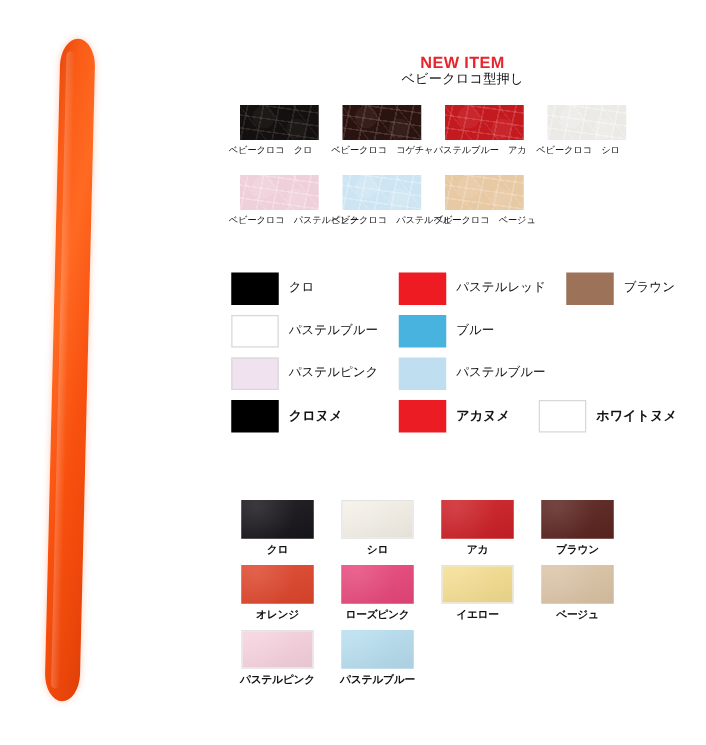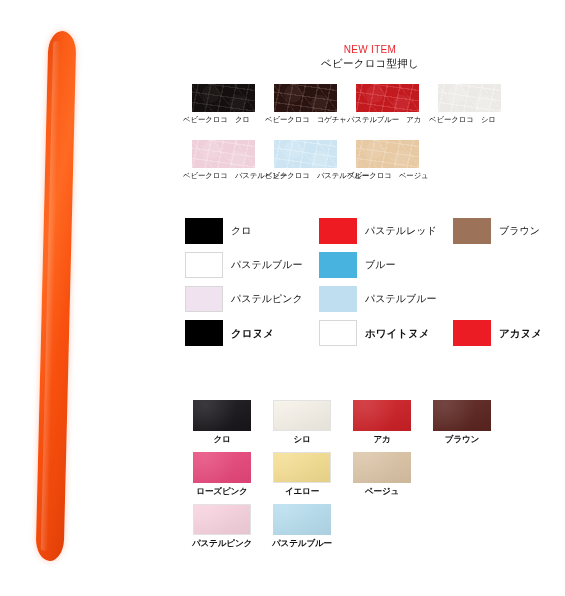--- a/index.html
+++ b/index.html
@@ -61,22 +61,22 @@
   }
 
   
   #promo-header {
     position: absolute;
     left: 0; top: 44px;
     width: 390px;
     text-align: center;
   }
   .promo-new {
-    font-size: 10px;
-    font-weight: normal;
+    font-size: 13px;
+    font-weight: bold;
     color: #e8252c;
     letter-spacing: 0.3px;
     line-height: 12px;
   }
   .promo-sub {
     font-size: 10.5px;
     font-weight: normal;
     color: #111;
     line-height: 14px;
     letter-spacing: 0.2px;
@@ -263,28 +263,28 @@
         <div class="cl-cell">
           <div class="cl-swatch" style="background: rgb(191, 223, 240);"></div>
           <div class="cl-label">パステルブルー</div>
         </div>
       </div>
       <div class="cl-row">
         <div class="cl-cell">
           <div class="cl-swatch" style="background: rgb(0, 0, 0);"></div>
           <div class="cl-label bold">クロヌメ</div>
         </div>
-        <div class="cl-cell">
-          <div class="cl-swatch bordered" style="background: rgb(255, 255, 255);"></div>
-          <div class="cl-label bold">ホワイトヌメ</div>
-        </div>
         <div class="cl-cell narrow">
           <div class="cl-swatch" style="background: rgb(236, 28, 36);"></div>
           <div class="cl-label bold">アカヌメ</div>
         </div>
+        <div class="cl-cell">
+          <div class="cl-swatch bordered" style="background: rgb(255, 255, 255);"></div>
+          <div class="cl-label bold">ホワイトヌメ</div>
+        </div>
       </div>
     </div>
 
   <div id="leather-grid">
       <div class="lg-row">
         <div class="lg-cell">
           <div class="lg-swatch" style="background: radial-gradient(circle at 22% 18%, rgba(255, 255, 255, 0.1), transparent 60%), linear-gradient(160deg, rgba(255, 255, 255, 0.07), rgba(0, 0, 0, 0.07)), linear-gradient(rgb(23, 21, 26), rgb(23, 21, 26));"></div>
           <div class="lg-label">クロ</div>
         </div>
         <div class="lg-cell">
@@ -295,20 +295,24 @@
           <div class="lg-swatch" style="background: radial-gradient(circle at 22% 18%, rgba(255, 255, 255, 0.1), transparent 60%), linear-gradient(160deg, rgba(255, 255, 255, 0.07), rgba(0, 0, 0, 0.07)), linear-gradient(rgb(205, 32, 38), rgb(205, 32, 38));"></div>
           <div class="lg-label">アカ</div>
         </div>
         <div class="lg-cell">
           <div class="lg-swatch" style="background: radial-gradient(circle at 22% 18%, rgba(255, 255, 255, 0.1), transparent 60%), linear-gradient(160deg, rgba(255, 255, 255, 0.07), rgba(0, 0, 0, 0.07)), linear-gradient(rgb(91, 36, 31), rgb(91, 36, 31));"></div>
           <div class="lg-label">ブラウン</div>
         </div>
       </div>
       <div class="lg-row">
         <div class="lg-cell">
+          <div class="lg-swatch" style="background: radial-gradient(circle at 22% 18%, rgba(255, 255, 255, 0.1), transparent 60%), linear-gradient(160deg, rgba(255, 255, 255, 0.07), rgba(0, 0, 0, 0.07)), linear-gradient(rgb(223, 70, 44), rgb(223, 70, 44));"></div>
+          <div class="lg-label">オレンジ</div>
+        </div>
+        <div class="lg-cell">
           <div class="lg-swatch" style="background: radial-gradient(circle at 22% 18%, rgba(255, 255, 255, 0.1), transparent 60%), linear-gradient(160deg, rgba(255, 255, 255, 0.07), rgba(0, 0, 0, 0.07)), linear-gradient(rgb(232, 72, 124), rgb(232, 72, 124));"></div>
           <div class="lg-label">ローズピンク</div>
         </div>
         <div class="lg-cell">
           <div class="lg-swatch bordered" style="background: radial-gradient(circle at 22% 18%, rgba(255, 255, 255, 0.1), transparent 60%), linear-gradient(160deg, rgba(255, 255, 255, 0.07), rgba(0, 0, 0, 0.07)), linear-gradient(rgb(246, 223, 146), rgb(246, 223, 146));"></div>
           <div class="lg-label">イエロー</div>
         </div>
         <div class="lg-cell">
           <div class="lg-swatch" style="background: radial-gradient(circle at 22% 18%, rgba(255, 255, 255, 0.1), transparent 60%), linear-gradient(160deg, rgba(255, 255, 255, 0.07), rgba(0, 0, 0, 0.07)), linear-gradient(rgb(220, 197, 167), rgb(220, 197, 167));"></div>
           <div class="lg-label">ベージュ</div>

